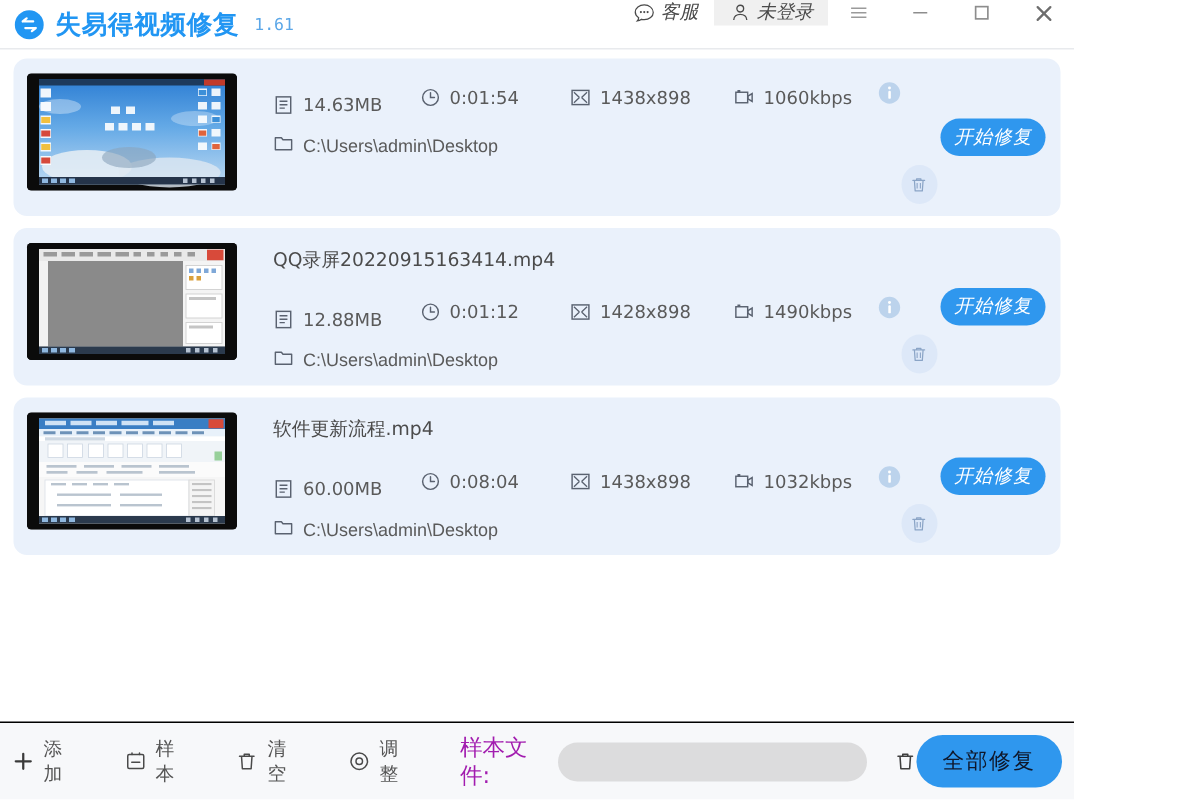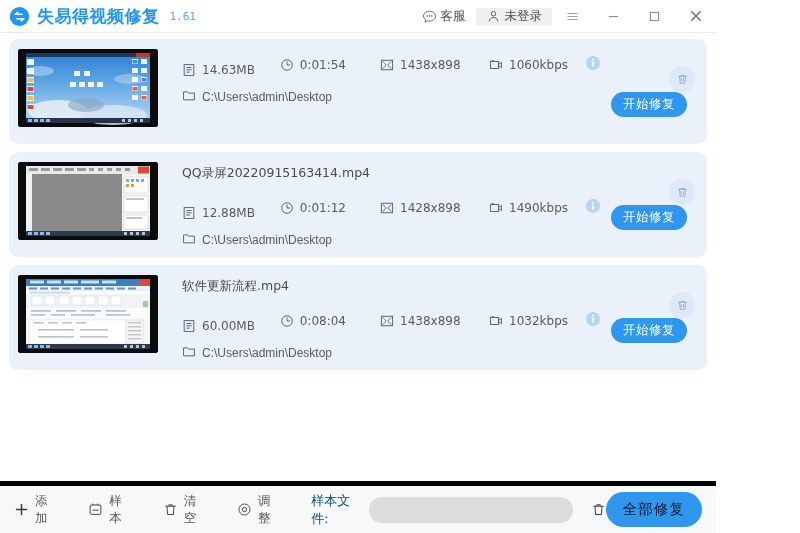--- a/index.html
+++ b/index.html
@@ -26,21 +26,21 @@
     position: relative;
   }
   .brand { display: flex; align-items: center; padding-left: 9px; gap: 7px; }
   .brand-logo { width: 21px; height: 21px; display: block; }
   .brand-name {
     font-size: 17px; color: #2196f3; letter-spacing: .5px;
     font-family: "DejaVu Sans", sans-serif; font-weight: 600;
   }
   .brand-version { font-size: 11px; color: #5ba7e8; margin-left: 3px; font-family: "DejaVu Sans Mono", monospace; }
 
-  .tb-right { margin-left: auto; display: flex; align-items: center; height: 33px; }
+  .tb-right { margin-left: auto; display: flex; align-items: flex-start; height: 33px; font-style: italic; }
   .tb-item {
     display: flex; align-items: center; gap: 4px;
     padding: 0 10px; font-size: 12.5px; color: #4a4a4a;
     font-family: "DejaVu Sans", sans-serif; cursor: default;
   }
   .tb-item.active { background: #f0f0f0; }
   .tb-item svg { display: block; }
   .tb-win { width: 41px; display: flex; align-items: center; justify-content: center; }
   .tb-win svg { display: block; }
 
@@ -96,23 +96,24 @@
   .s-res  { width: 125px; }
   .s-rate { width: 110px; }
   .info-badge { margin-left: 0px; }
   .pathrow { display: flex; align-items: center; gap: 6px; font-size: 12px; color: #5a5a5a;
              font-family: Liberation Sans, sans-serif; }
 
   
   .actions {
     width: 96px; flex: 0 0 96px;
     height: 89px;
-    display: flex; flex-direction: column; align-items: center;
-    justify-content: center;
+    display: flex; flex-direction: row; align-items: center;
+    justify-content: space-between;
     padding-top: 1px;
+    font-style: italic;
   }
   .del-btn {
     width: 26px; height: 26px; border-radius: 50%;
     background: #dde8f8;
     display: flex; align-items: center; justify-content: center;
     cursor: pointer;
     align-self: flex-end;
     margin-right: 2px;
   }
   .repair-btn {
@@ -122,32 +123,32 @@
     font-family: "DejaVu Sans", sans-serif;
     display: flex; align-items: center; justify-content: center;
     cursor: pointer; letter-spacing: .5px;
     margin-bottom: 1px;
   }
 
   
   .bottombar {
     flex: 0 0 52px; height: 52px;
     background: #f7f8fa;
-    border-top: 5px solid #000000;
+    border-top: 1px solid #000000;
     display: flex; align-items: center;
-    padding: 0 14px;
+    padding: 0 8px;
   }
   .bb-btn {
     display: flex; align-items: center; gap: 6px;
     font-size: 12.5px; color: #555;
     font-family: "DejaVu Sans", sans-serif;
     margin-right: 34px; cursor: pointer;
   }
   .bb-btn svg { display: block; }
-  .bb-label { font-size: 13px; color: #0c4a6e; font-family: "DejaVu Sans", sans-serif; margin-right: 8px; }
+  .bb-label { font-size: 15px; color: #a21caf; font-family: "DejaVu Sans", sans-serif; margin-right: 8px; }
   .sample-input {
     width: 229px; height: 26px;
     background: #dcdcdd; border: none; border-radius: 13px;
     outline: none; padding: 0 13px;
     font-size: 12px; color: #555;
     font-family: "DejaVu Sans", sans-serif;
   }
   .sample-del { margin-left: 18px; cursor: pointer; display: flex; align-items: center; }
   .repair-all {
     margin-left: auto;

